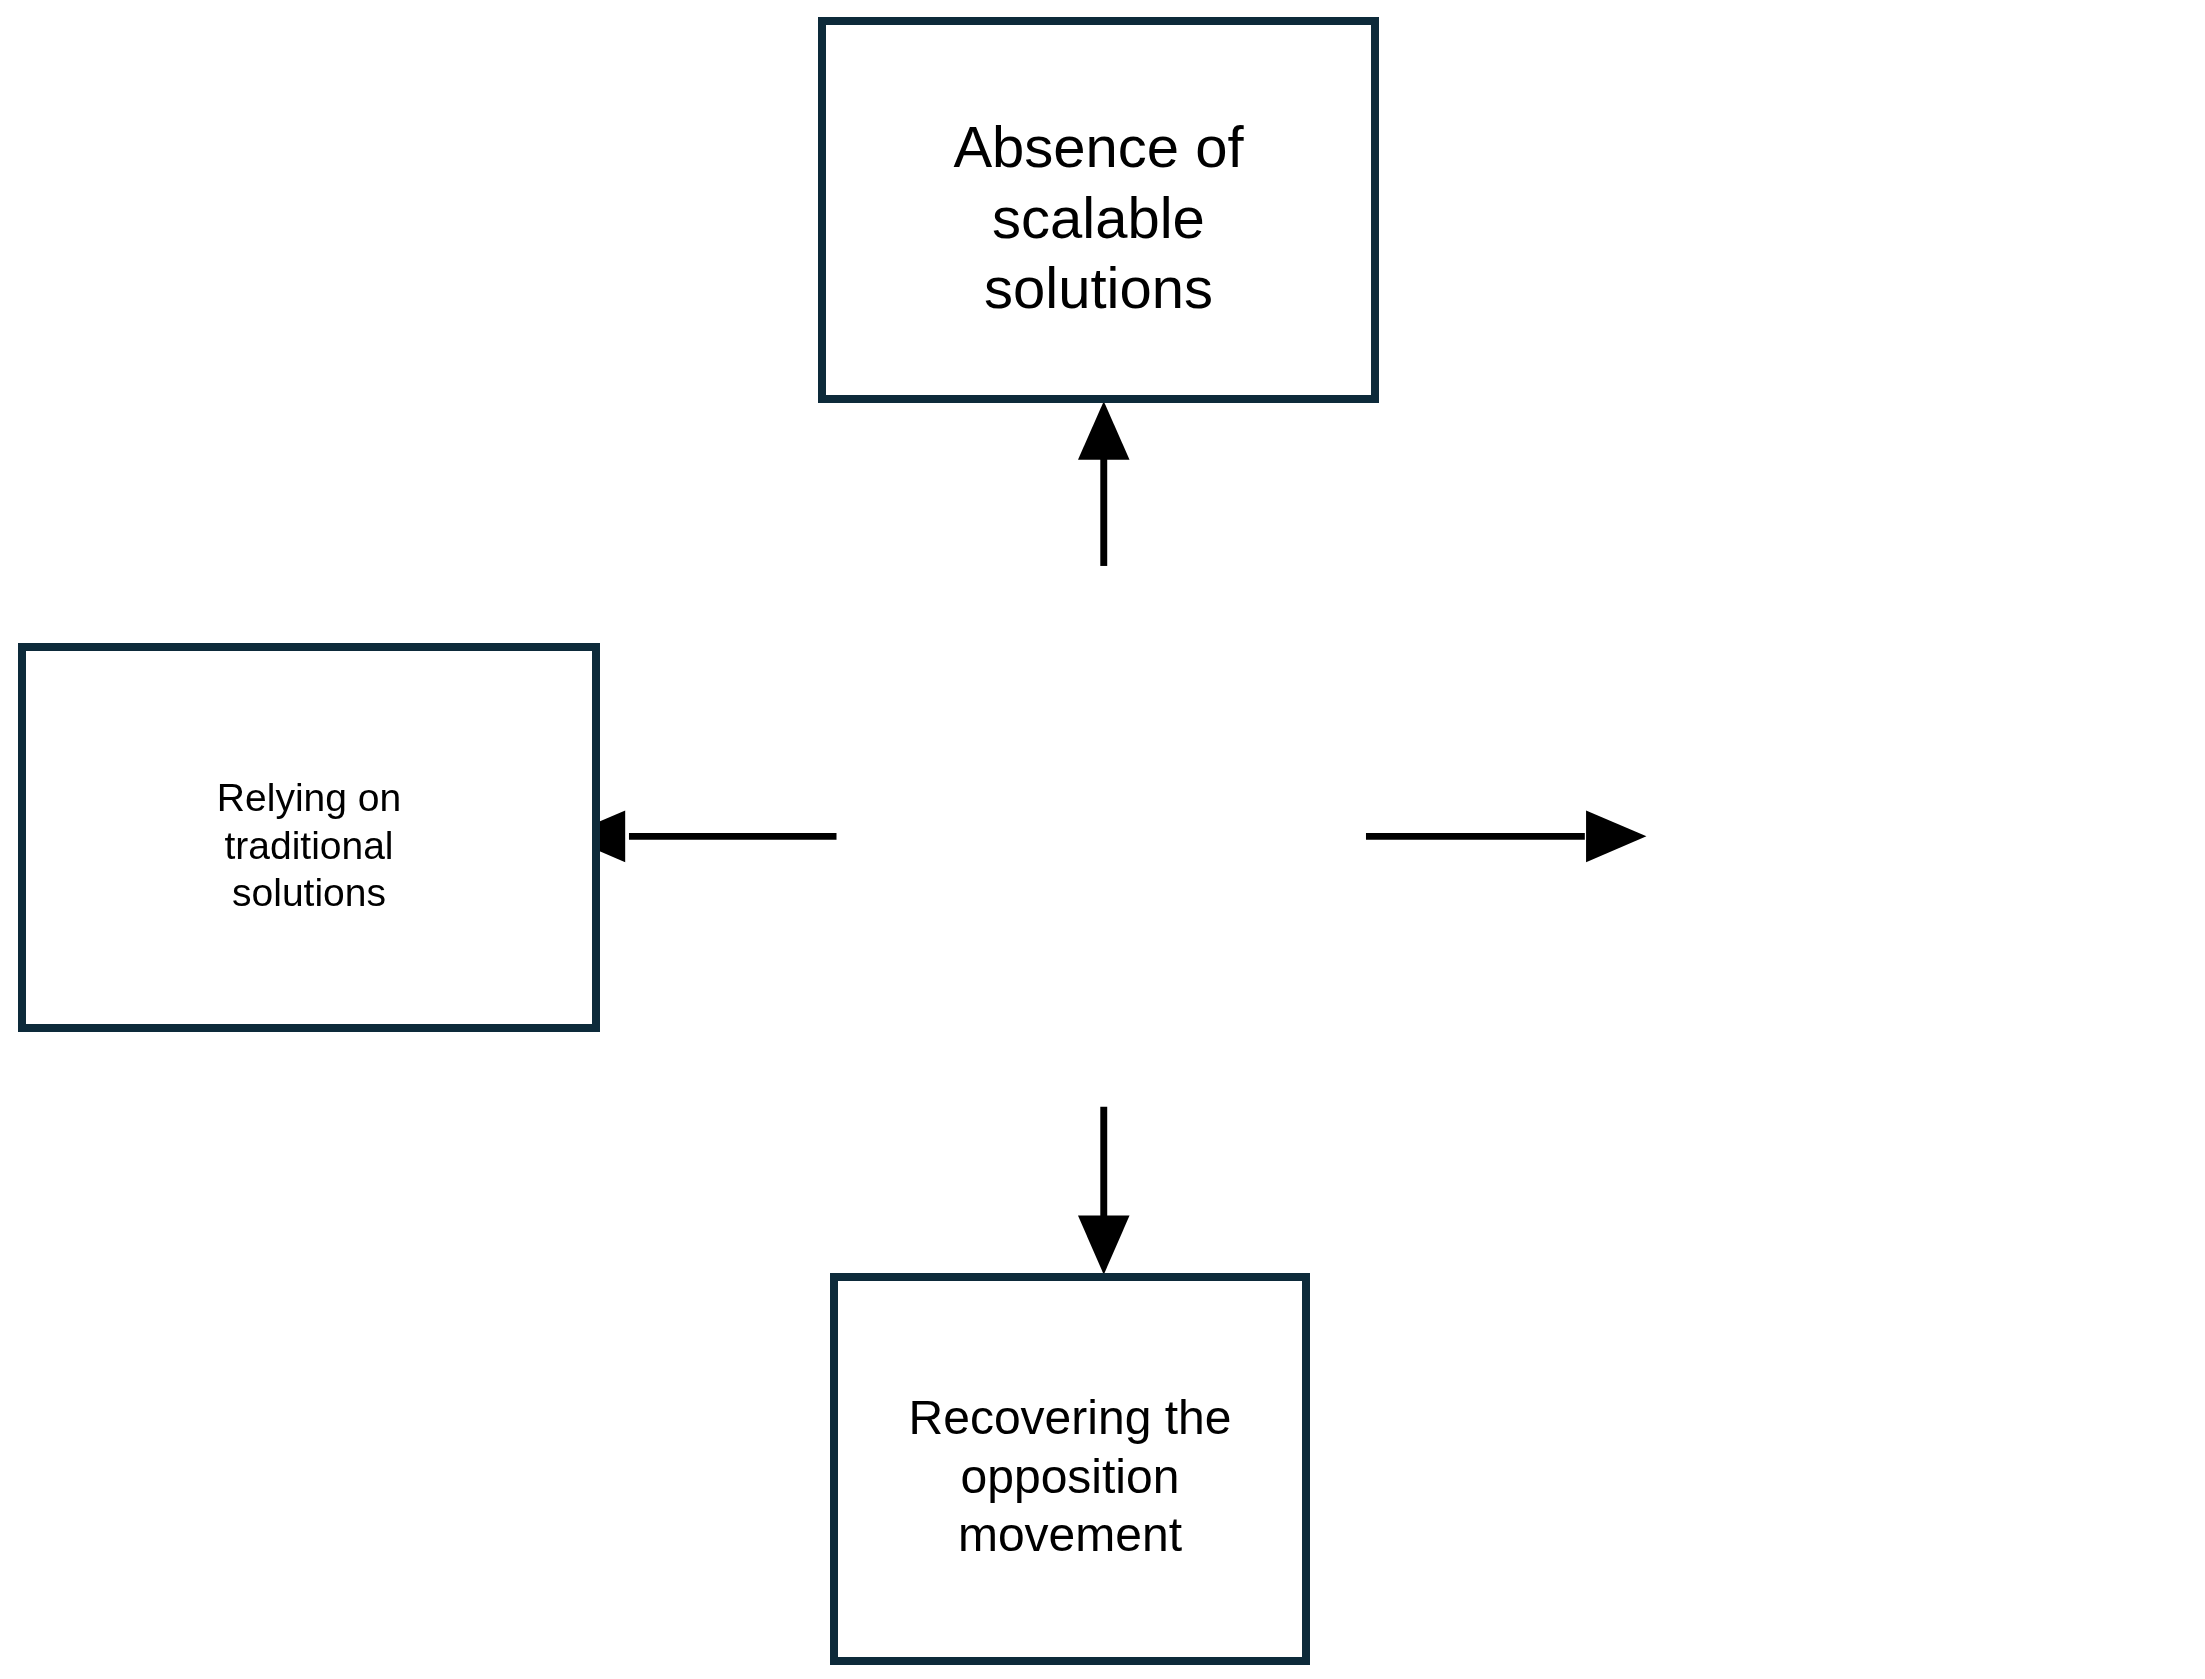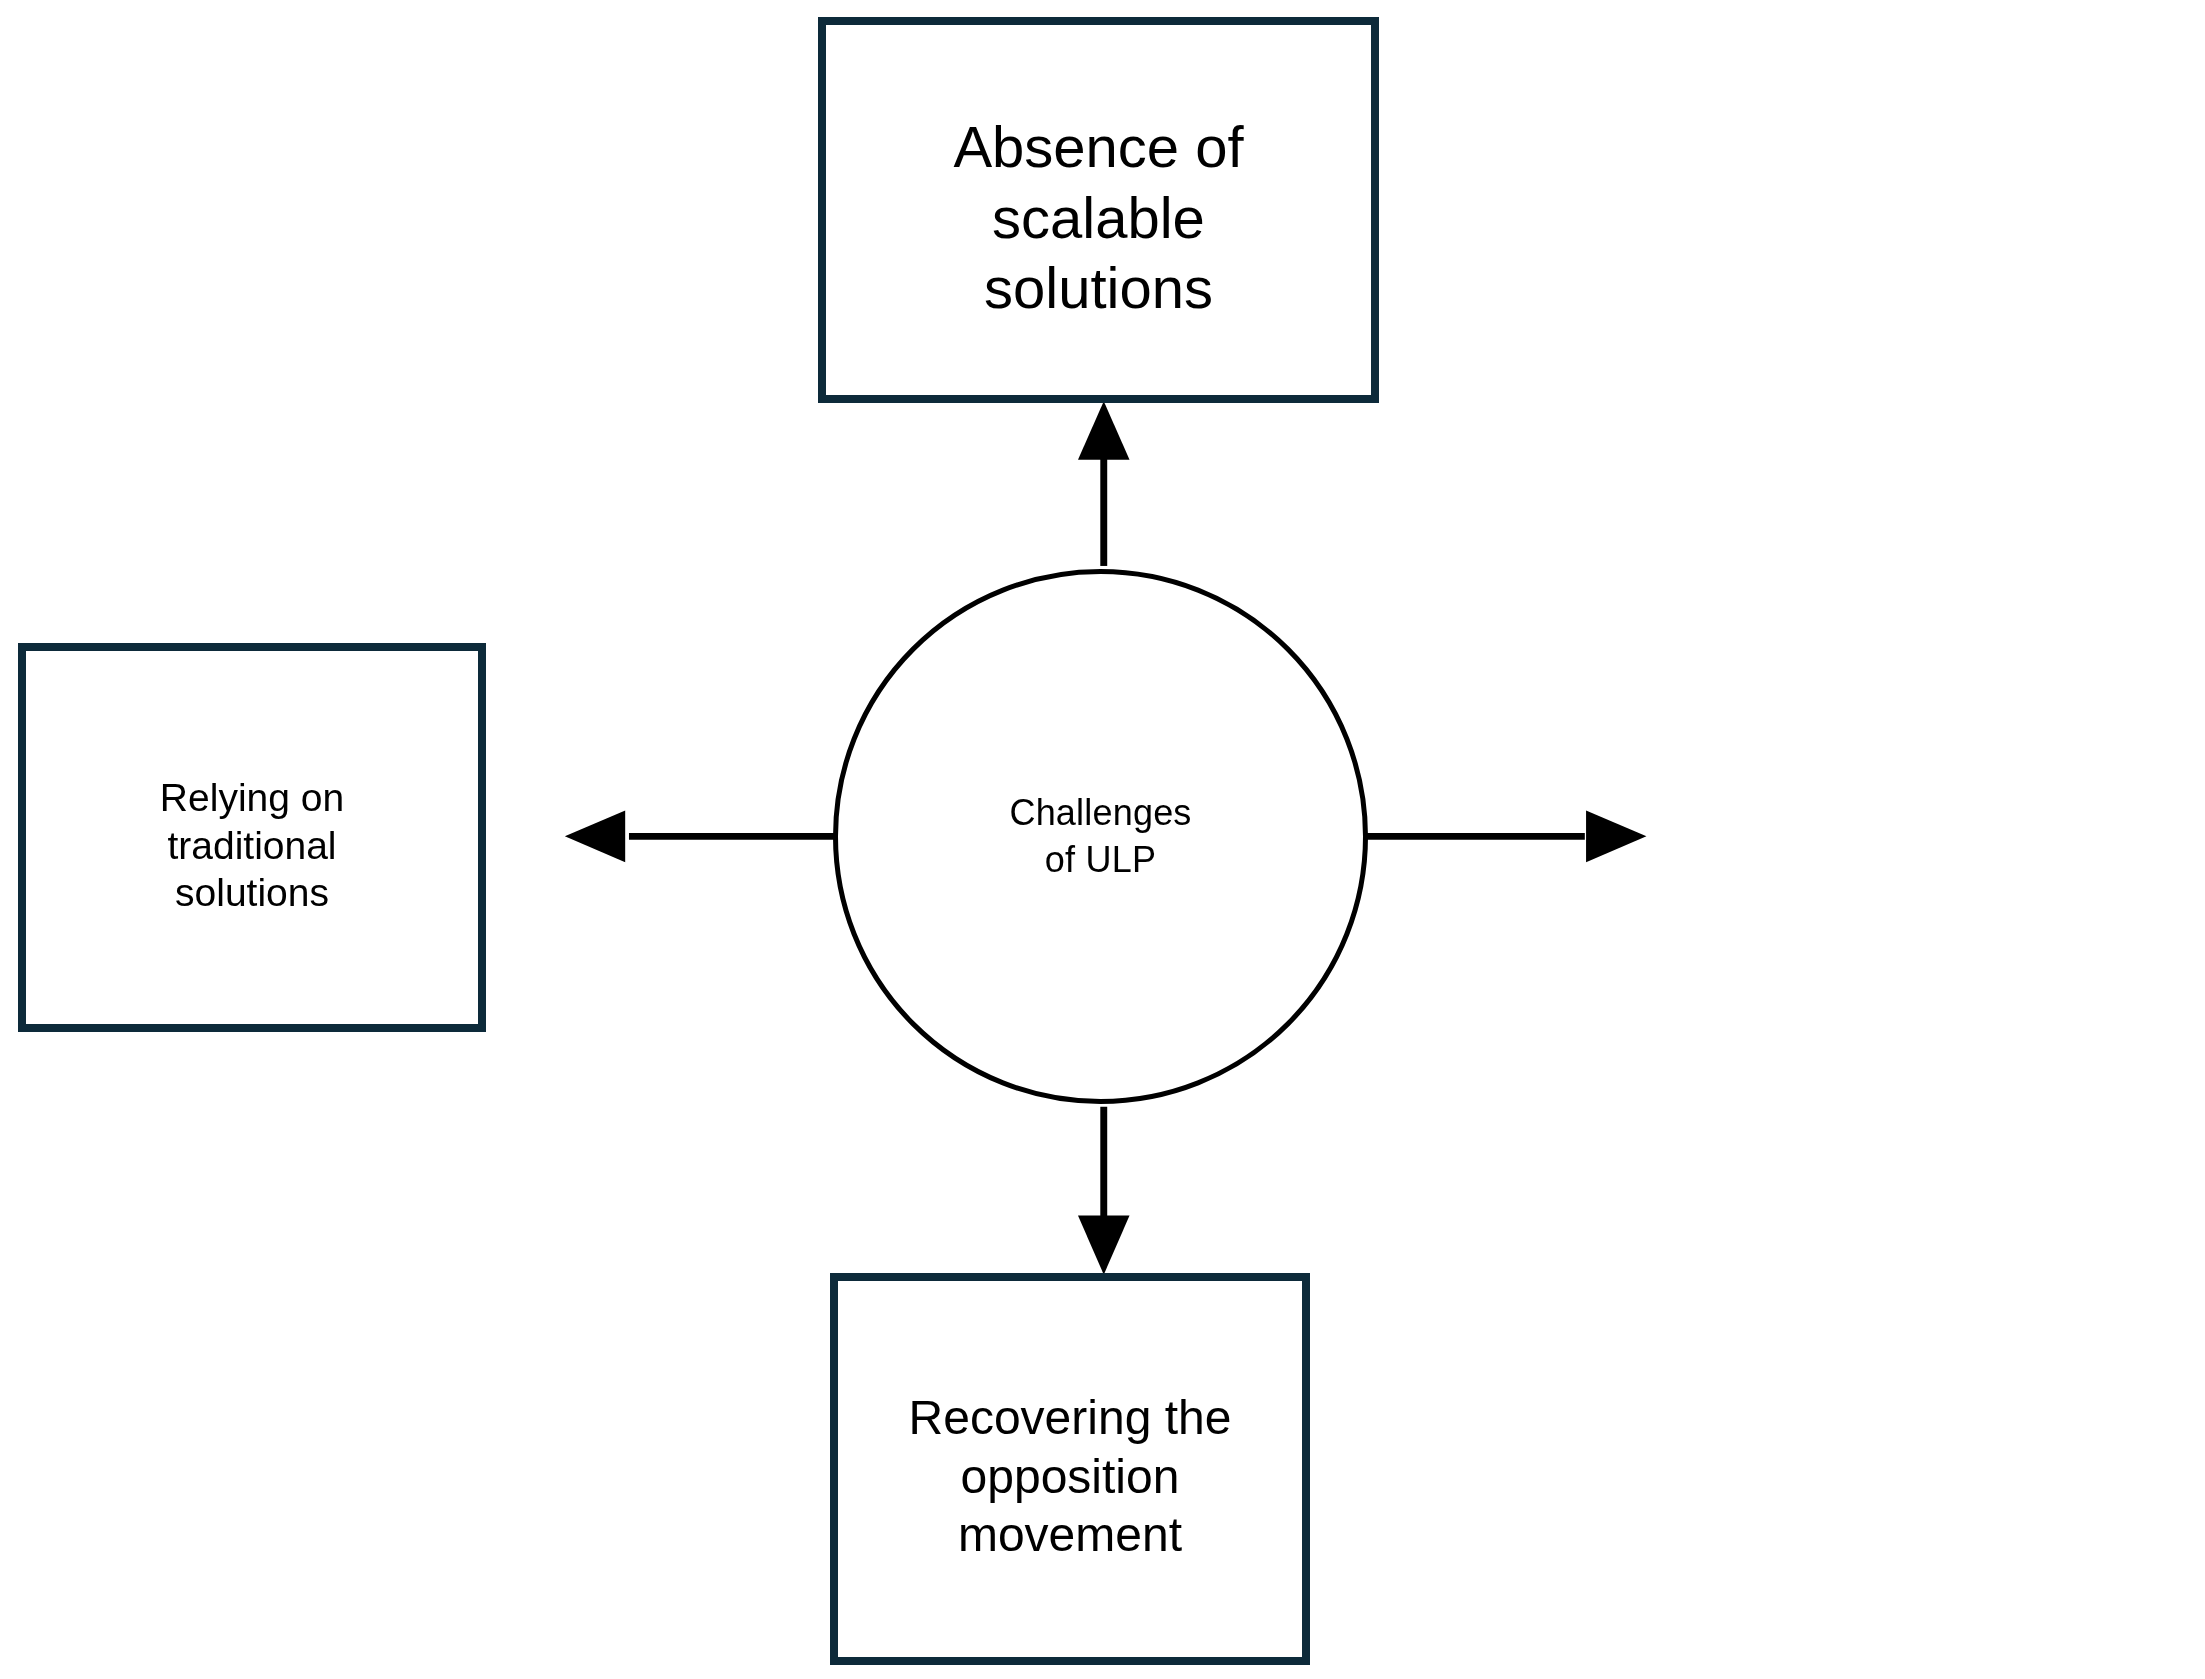--- a/index.html
+++ b/index.html
@@ -37,21 +37,21 @@
     left: 818px;
     top: 17px;
     width: 561px;
     height: 386px;
     font-size: 58px;
     padding: 0 21.4px;
   }
   #box-left {
     left: 18px;
     top: 643px;
-    width: 468px;
+    width: 582px;
     height: 389px;
     font-size: 39px;
     padding: 0 19px;
   }
   #box-right {
     left: 1644px;
     top: 643px;
     width: 550px;
     height: 389px;
     font-size: 59px;
@@ -158,19 +158,15 @@
 solutions</span>
   </div>
 
 
   <div class="node-box" id="box-bottom">
     <span class="label">Recovering the
 opposition
 movement</span>
   </div>
 
-  <div id="hub">
-    <span class="label">Challenges
-of ULP</span>
-  </div>
 
 </div>
 
 
 </body></html>

